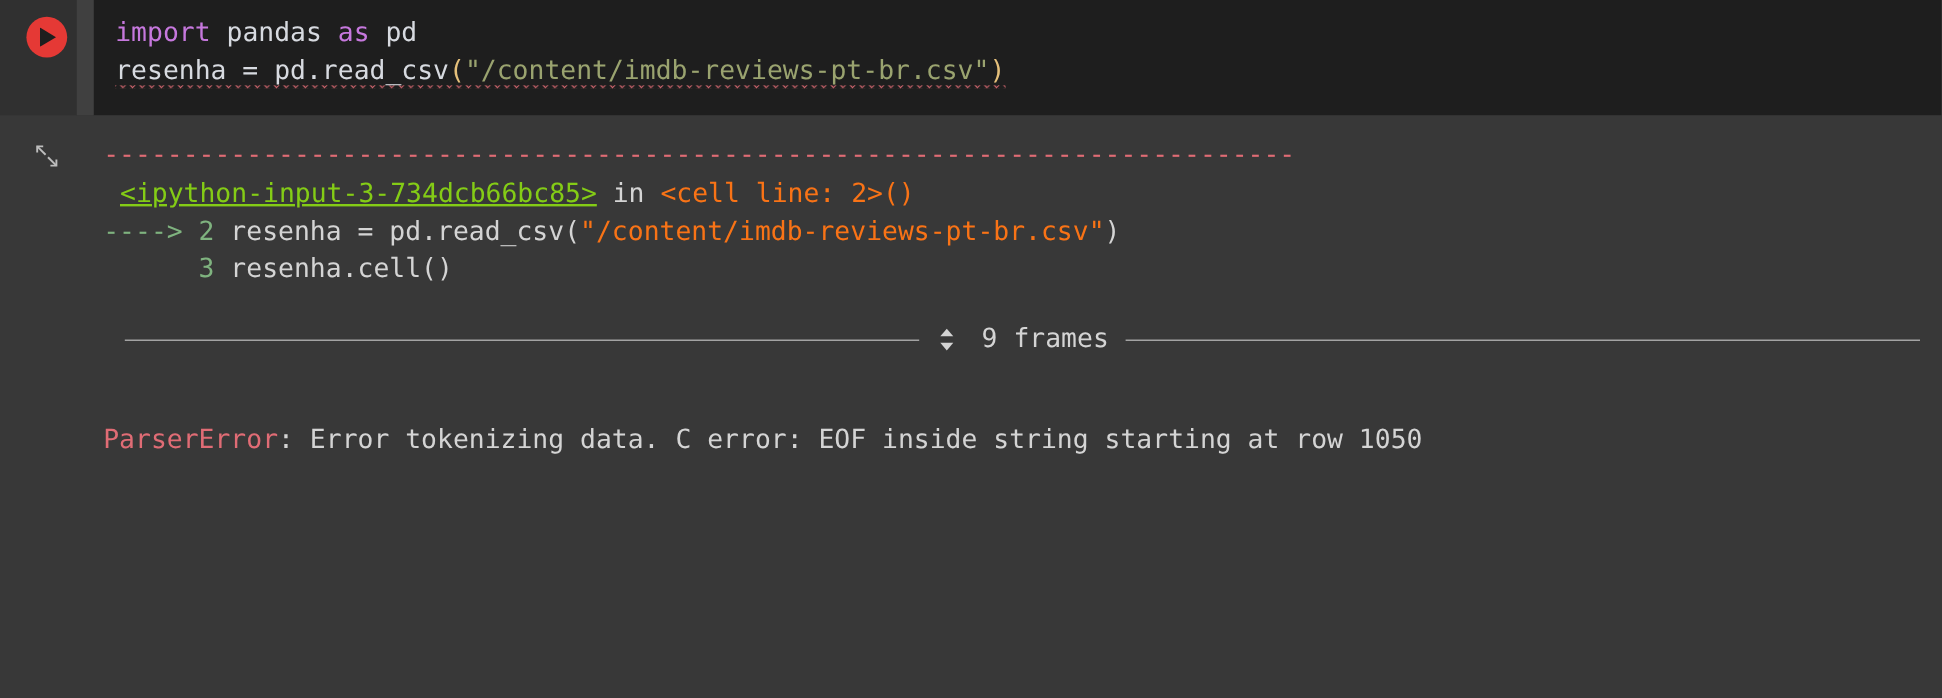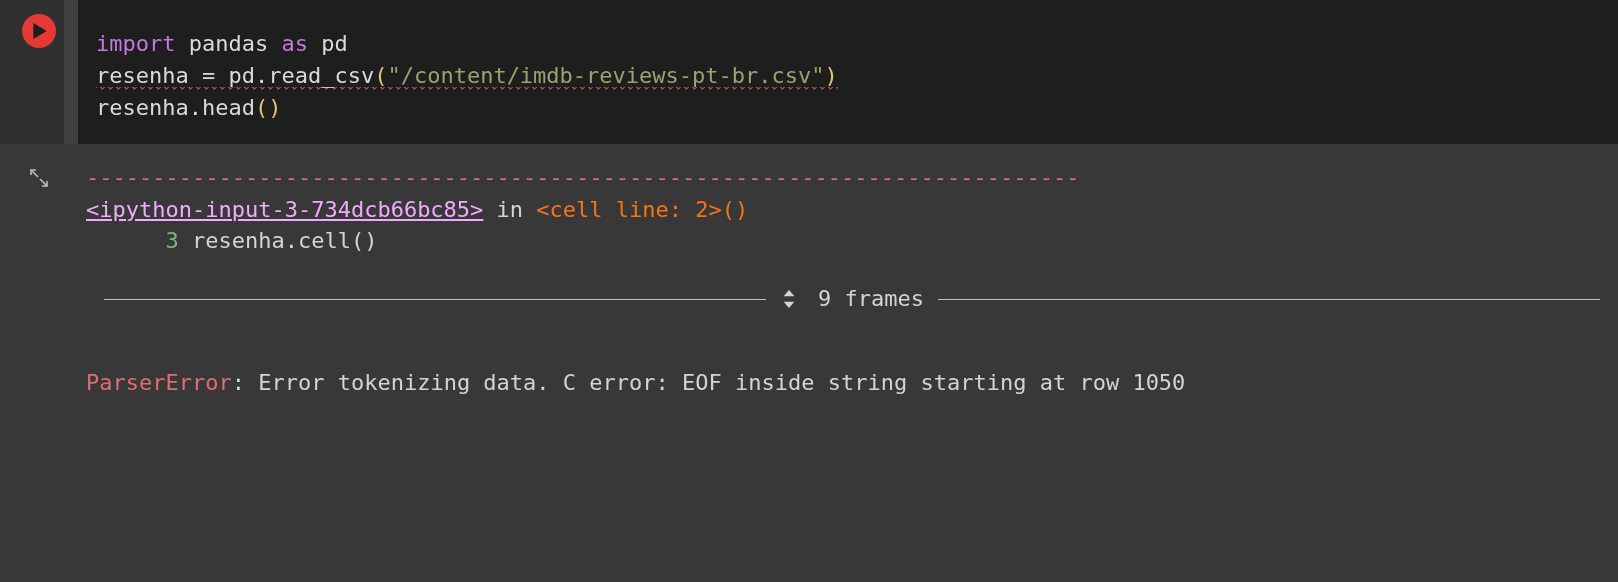--- a/index.html
+++ b/index.html
@@ -37,21 +37,21 @@
     display: flex;
     align-items: center;
     justify-content: center;
     position: relative;
     z-index:2;
   }
   .run-icon svg { width: 14px; height: 16px; fill: #1e1e1e; margin-left: 2px;}
   .code-area {
     flex: 1;
     background: #1e1e1e;
-    padding: 28px 18px 20px 18px;
+    padding: 12px 18px 20px 18px;
   }
   .code-line { white-space: pre; }
   .squiggle {
     background-image: linear-gradient(45deg, transparent 65%, #e06c75 80%, transparent 90%),
                       linear-gradient(135deg, transparent 5%, #e06c75 15%, transparent 25%);
     background-size: 8px 3px;
     background-repeat: repeat-x;
     background-position: bottom;
     padding-bottom: 2px;
   }
@@ -71,21 +71,21 @@
     padding-top: 22px;
   }
   .out-icon svg { width: 24px; height: 24px; stroke: #bdbdbd; fill: none; stroke-width: 1.6; }
   .out-body {
     flex: 1;
     padding: 18px 18px 22px 8px;
   }
   .tb-sep { color: #e06c75; white-space: pre; letter-spacing: 0; }
   .tb-err { color: #e06c75; }
   .tb-white { color: #d4d4d4; }
-  .tb-link { color: #f0abfc; text-decoration: underline; }
+  .tb-link { color: #84cc16; text-decoration: underline; margin-left: 14px; }
   .tb-green { color: #7fb37f; }
   .tb-blue { color: #f97316; }
   .tb-arrow { color: #7fb37f; }
   .tb-line { white-space: pre; }
   .frames-row {
     display: flex;
     align-items: center;
     margin: 26px 0 20px 0;
     color: #d4d4d4;
   }
@@ -102,38 +102,38 @@
   <div class="gutter">
     <div class="run-icon">
       <svg viewBox="0 0 10 12">
           <path d="M0 0 L10 6 L0 12 Z"></path>
         </svg>
     </div>
   </div>
   <div class="code-area">
     <pre class="code-line"><span class="tok-keyword">import</span> <span class="tok-default">pandas</span> <span class="tok-as">as</span> <span class="tok-default">pd</span></pre>
     <pre class="code-line"><span class="squiggle"><span class="tok-default">resenha</span><span class="tok-default"> = </span><span class="tok-func">pd.read_csv</span><span class="tok-paren">(</span><span class="tok-string">"/content/imdb-reviews-pt-br.csv"</span><span class="tok-paren">)</span></span></pre>
-    <pre class="code-line"><span class="tok-default">resenha</span><span class="tok-default">.</span><span class="tok-func">head</span><span class="tok-paren">(</span><span class="tok-paren">)</span></pre>
   </div>
 </div>
 
 <div class="out-cell">
   <div class="out-gutter">
     <span class="out-icon">
       <svg viewBox="0 0 24 24">
           <polyline points="9 4 4 4 4 9"></polyline>
           <polyline points="4 4 11 11"></polyline>
           <polyline points="15 20 20 20 20 15"></polyline>
           <polyline points="20 20 13 13"></polyline>
         </svg>
     </span>
   </div>
   <div class="out-body">
     <pre class="tb-sep">---------------------------------------------------------------------------</pre>
     <pre class="tb-line"><span class="tb-link">&lt;ipython-input-3-734dcb66bc85&gt;</span><span class="tb-white"> in </span><span class="tb-blue">&lt;cell line: 2&gt;</span><span class="tb-blue">()</span></pre>
+    <pre class="tb-line"><span class="tb-arrow">----&gt; 2</span><span class="tb-white"> resenha </span><span class="tb-white">=</span><span class="tb-white"> pd.read_csv(</span><span class="tb-blue">"/content/imdb-reviews-pt-br.csv"</span><span class="tb-white">)</span></pre>
     <pre class="tb-line"><span class="tb-green">      3</span><span class="tb-white"> resenha</span><span class="tb-white">.</span><span class="tb-white">cell()</span></pre>
 
     <div class="frames-row">
       <div class="frames-rule left"></div>
       <div class="frames-mid">
         <svg viewBox="0 0 20 24">
           <path d="M10 2 L4 9 L16 9 Z"></path>
           <path d="M10 22 L4 15 L16 15 Z"></path>
         </svg>
         <span>9 frames</span>

